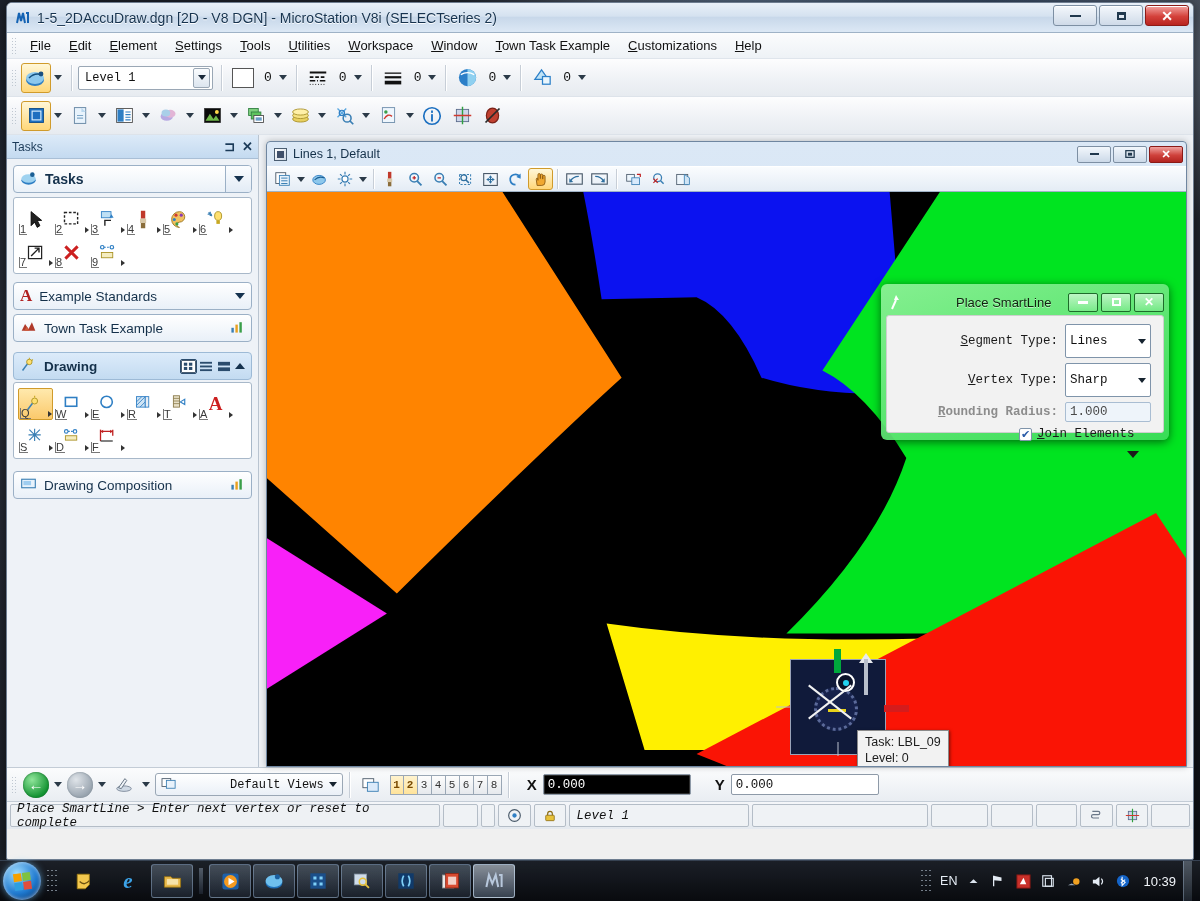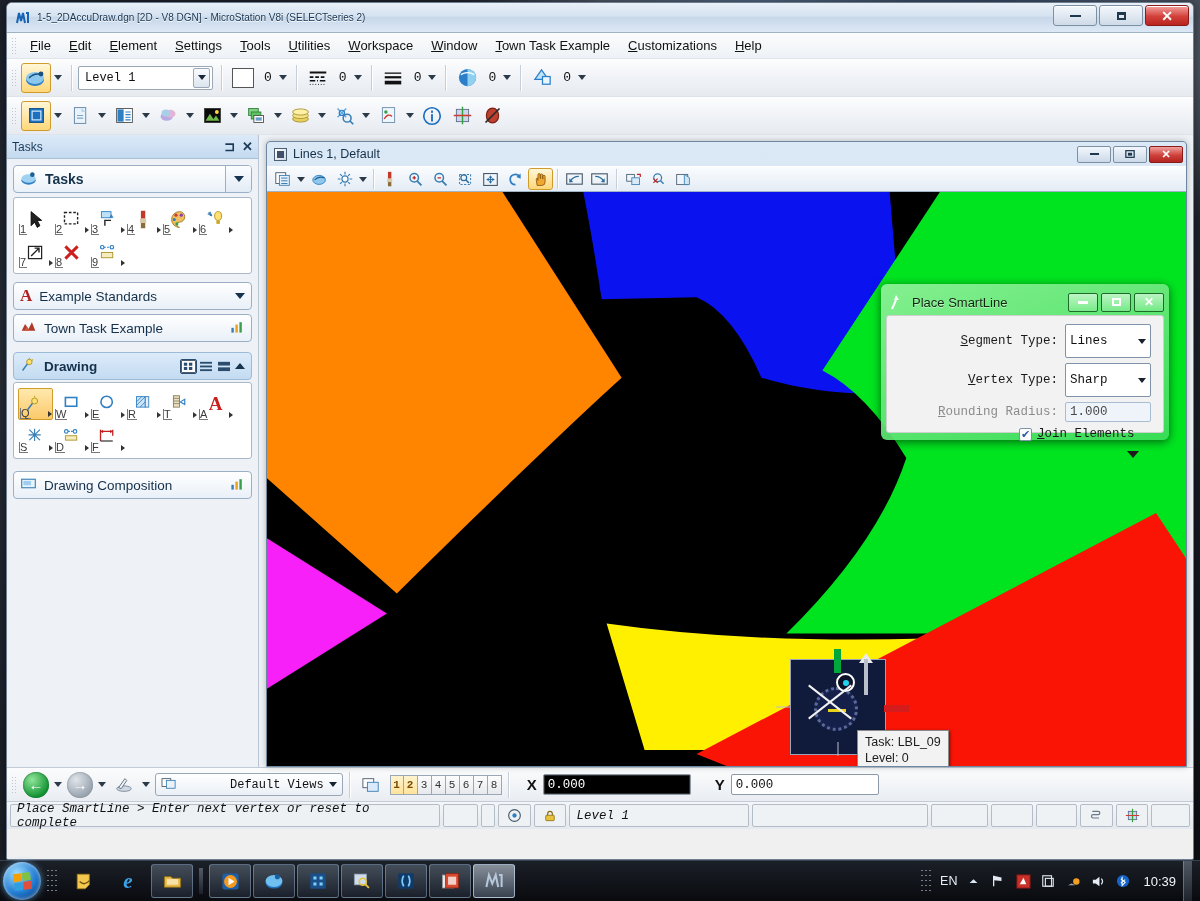--- a/index.html
+++ b/index.html
@@ -36,21 +36,21 @@
     height:30px; position:relative;
     background:linear-gradient(180deg,#e9f0f8 0%,#d5e2f0 45%,#c8d8ea 50%,#dce8f5 100%);
     border-bottom:1px solid #9fb2c6;
     display:flex; align-items:center;
   }
   #titlebar .tb-icon {
     width:16px;height:16px;margin:0 6px 0 8px;flex:0 0 auto;
     position:relative;
   }
   #titlebar .tb-title {
-    font-size:10px; color:#16334f; white-space:nowrap;
+    font-size:14px; color:#16334f; white-space:nowrap;
     text-shadow:0 1px 0 rgba(255,255,255,.9);
   }
   #win-controls { position:absolute; right:4px; top:2px; display:flex; gap:2px; }
   .wbtn {
     width:44px;height:21px;border:1px solid #7d8fa3;border-radius:3px;
     background:linear-gradient(180deg,#f4f8fc,#cfdae8);
     display:flex;align-items:center;justify-content:center;
     box-shadow:inset 0 1px 0 #fff;
   }
   .wbtn.close { background:linear-gradient(180deg,#f3a3a0,#d4413b 55%,#b8241f);border-color:#8d1a16; }
@@ -208,36 +208,36 @@
   }
   
   #smartline {
     position:absolute;left:614px;top:92px;width:288px;height:156px;
     border-radius:6px;padding:5px;
     background:linear-gradient(160deg,rgba(140,240,150,.95),rgba(60,220,90,.92));
     box-shadow:0 2px 10px rgba(0,0,0,.55);
   }
   #sl-title { height:26px;display:flex;align-items:center;position:relative;padding-left:4px; }
   #sl-title .ic { width:14px;height:16px;margin-right:8px;position:relative; }
-  #sl-title .tx { font-size:13px;color:#10240f;text-shadow:0 1px 0 rgba(255,255,255,.5); }
+  #sl-title .tx { font-size:13px;color:#10240f;text-shadow:0 1px 0 rgba(255,255,255,.5);margin-left:44px; }
   #sl-ctl { position:absolute;right:0;display:flex;gap:3px; }
   #sl-ctl .b {
     width:30px;height:19px;border:1px solid #1d6b2a;border-radius:2px;
     background:linear-gradient(180deg,rgba(255,255,255,.55),rgba(255,255,255,.12));
     display:flex;align-items:center;justify-content:center;color:#fff;font-weight:bold;font-size:12px;
   }
   #sl-ctl .b .m { width:10px;height:3px;background:#fff; }
   #sl-ctl .b .s { width:9px;height:8px;border:2px solid #fff; }
   #sl-body {
     background:#f2f2f2;border:1px solid #cfcfcf;border-radius:3px;height:118px;
     padding:8px 12px 0 0;
   }
   .sl-row { display:flex;align-items:center;justify-content:flex-end;margin-bottom:5px; }
   .sl-lab { font-family:"Liberation Mono", monospace;font-size:12.5px;color:#1a1a1a;margin-right:7px;white-space:nowrap; }
-  .sl-lab.dim { color:#8c8c8c; }
+  .sl-lab.dim { color:#8c8c8c;font-weight:bold; }
   .sl-lab u { text-decoration:underline; }
   .sl-combo {
     width:86px;height:34px;border:1px solid #7f94aa;background:#fff;border-radius:2px;
     display:flex;align-items:center;justify-content:space-between;padding-left:4px;
     font-family:"Liberation Mono", monospace;font-size:12.5px;color:#101010;
   }
   .sl-combo .ar { width:17px;height:18px;display:flex;align-items:center;justify-content:center; }
   .sl-combo .ar i { width:0;height:0;border-left:4px solid transparent;border-right:4px solid transparent;border-top:5px solid #16232f; }
   .sl-field {
     width:86px;height:20px;border:1px solid #a9bdd2;background:#eef4fa;border-radius:2px;

